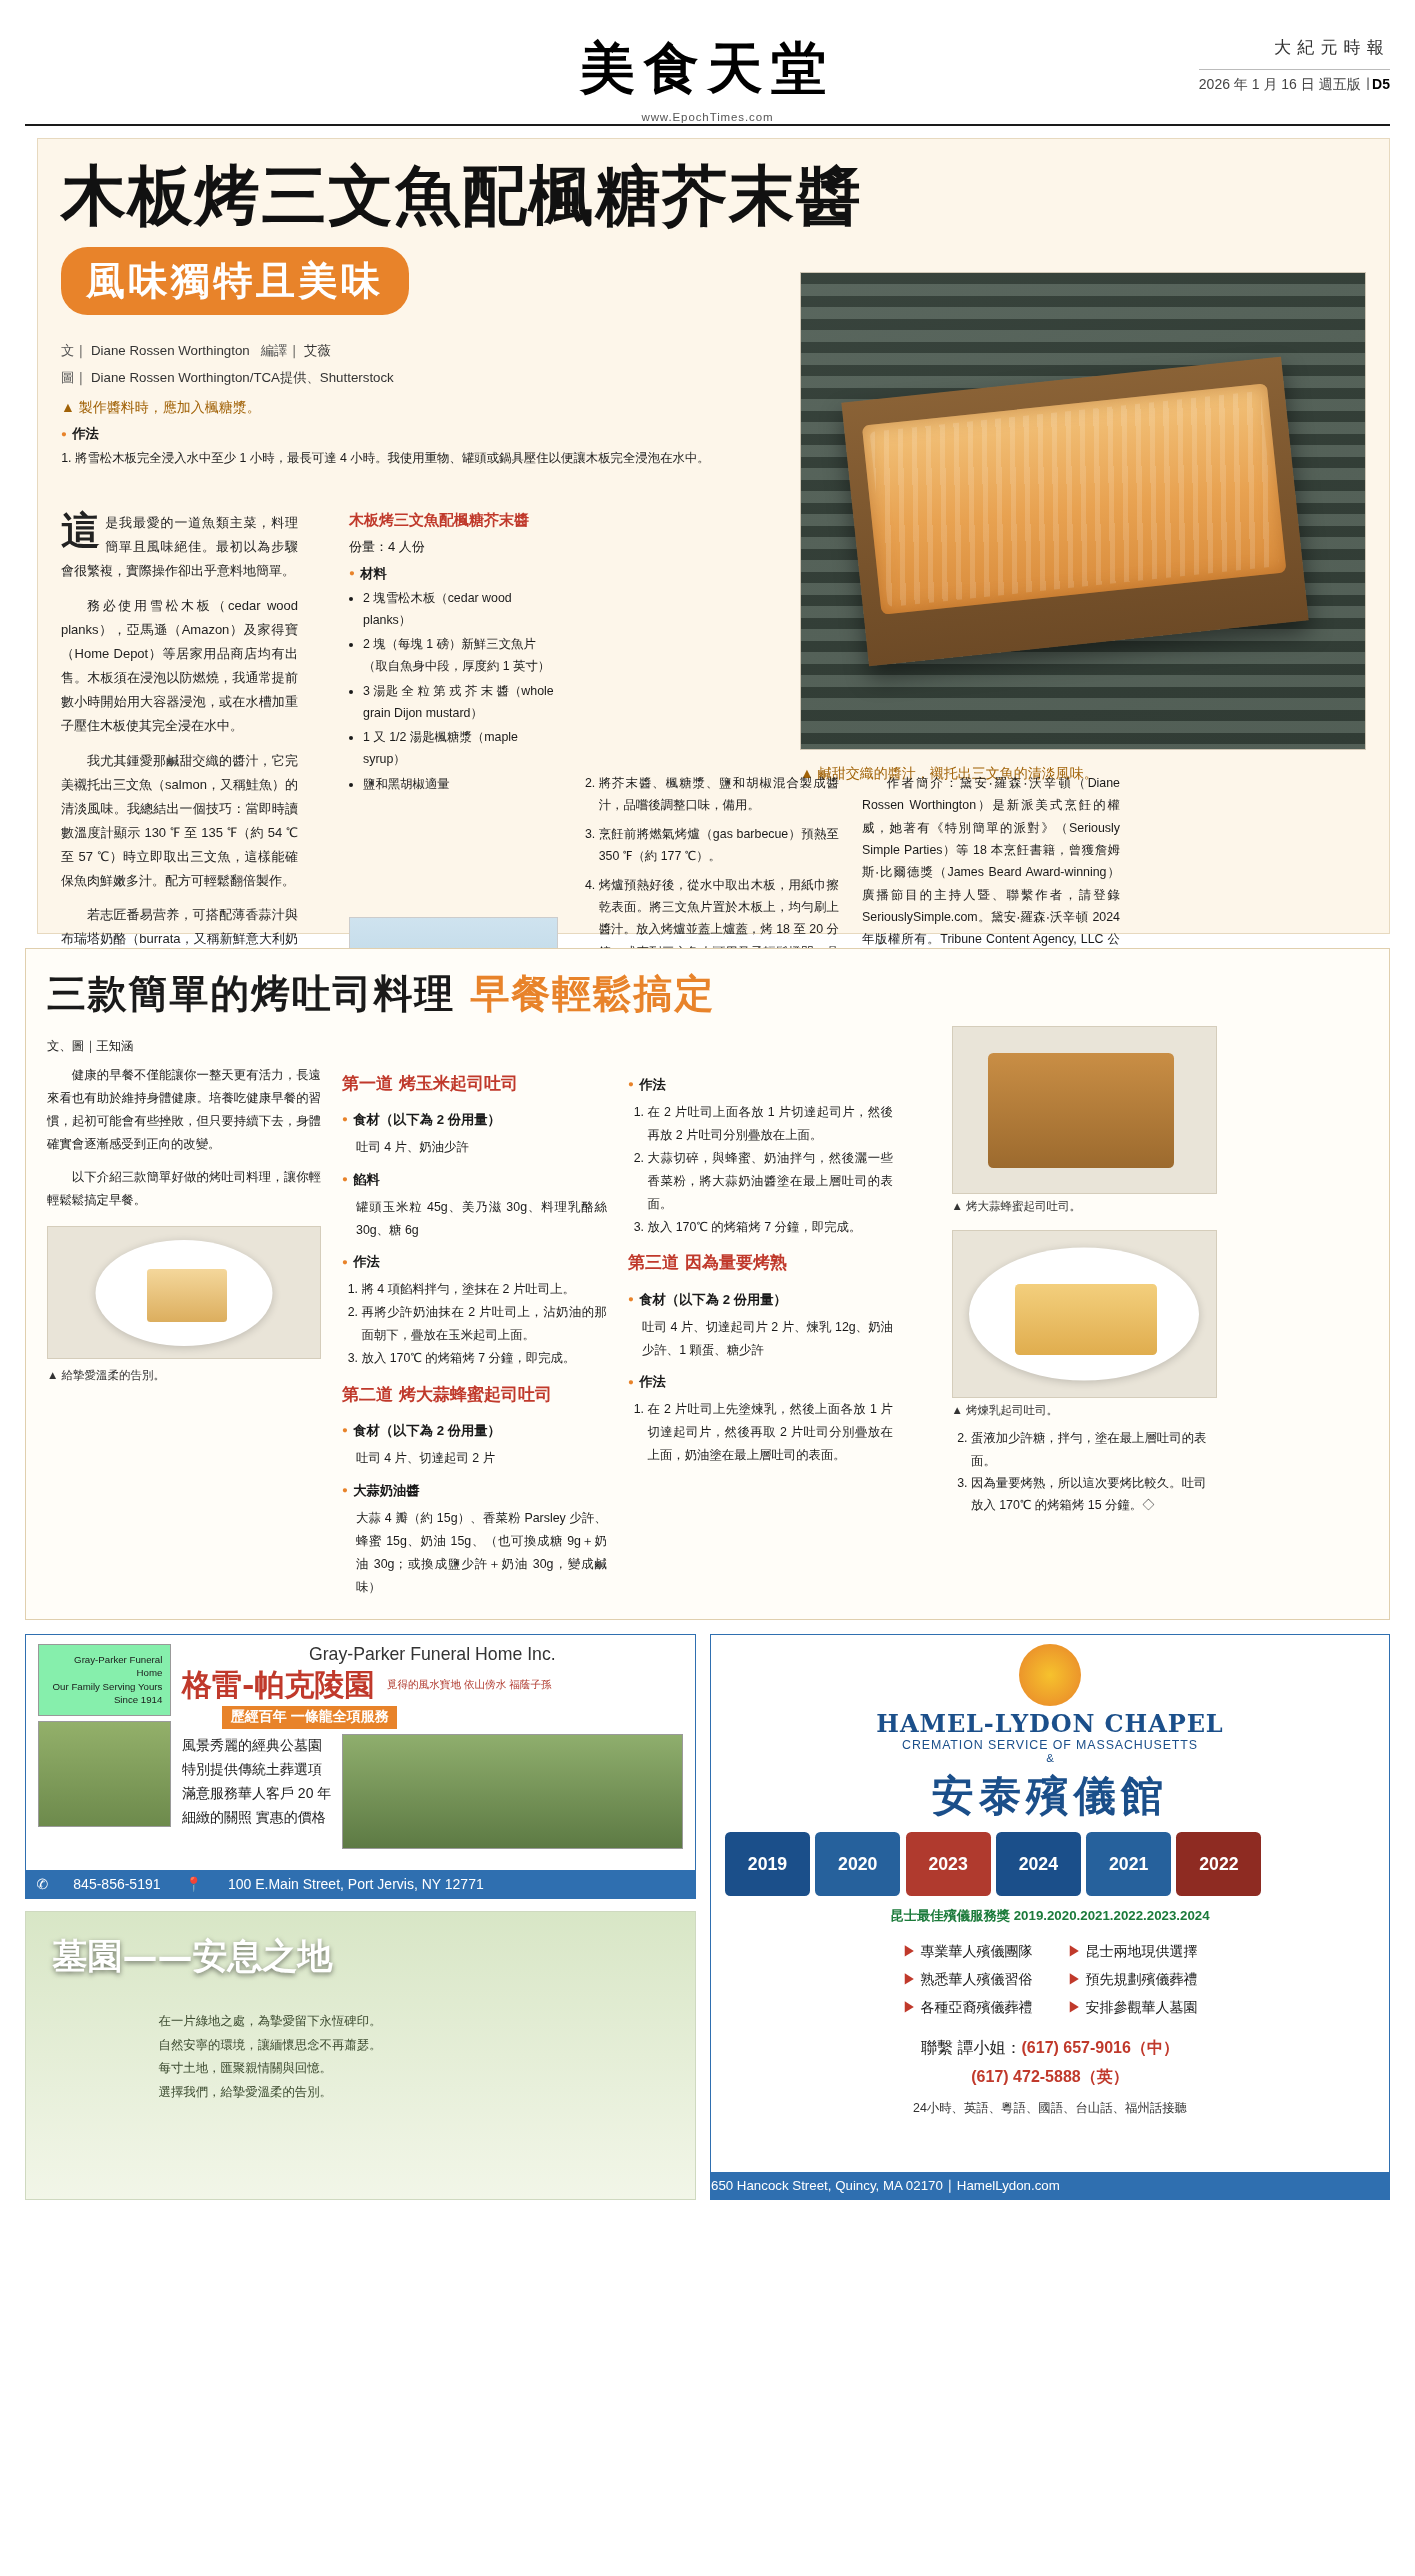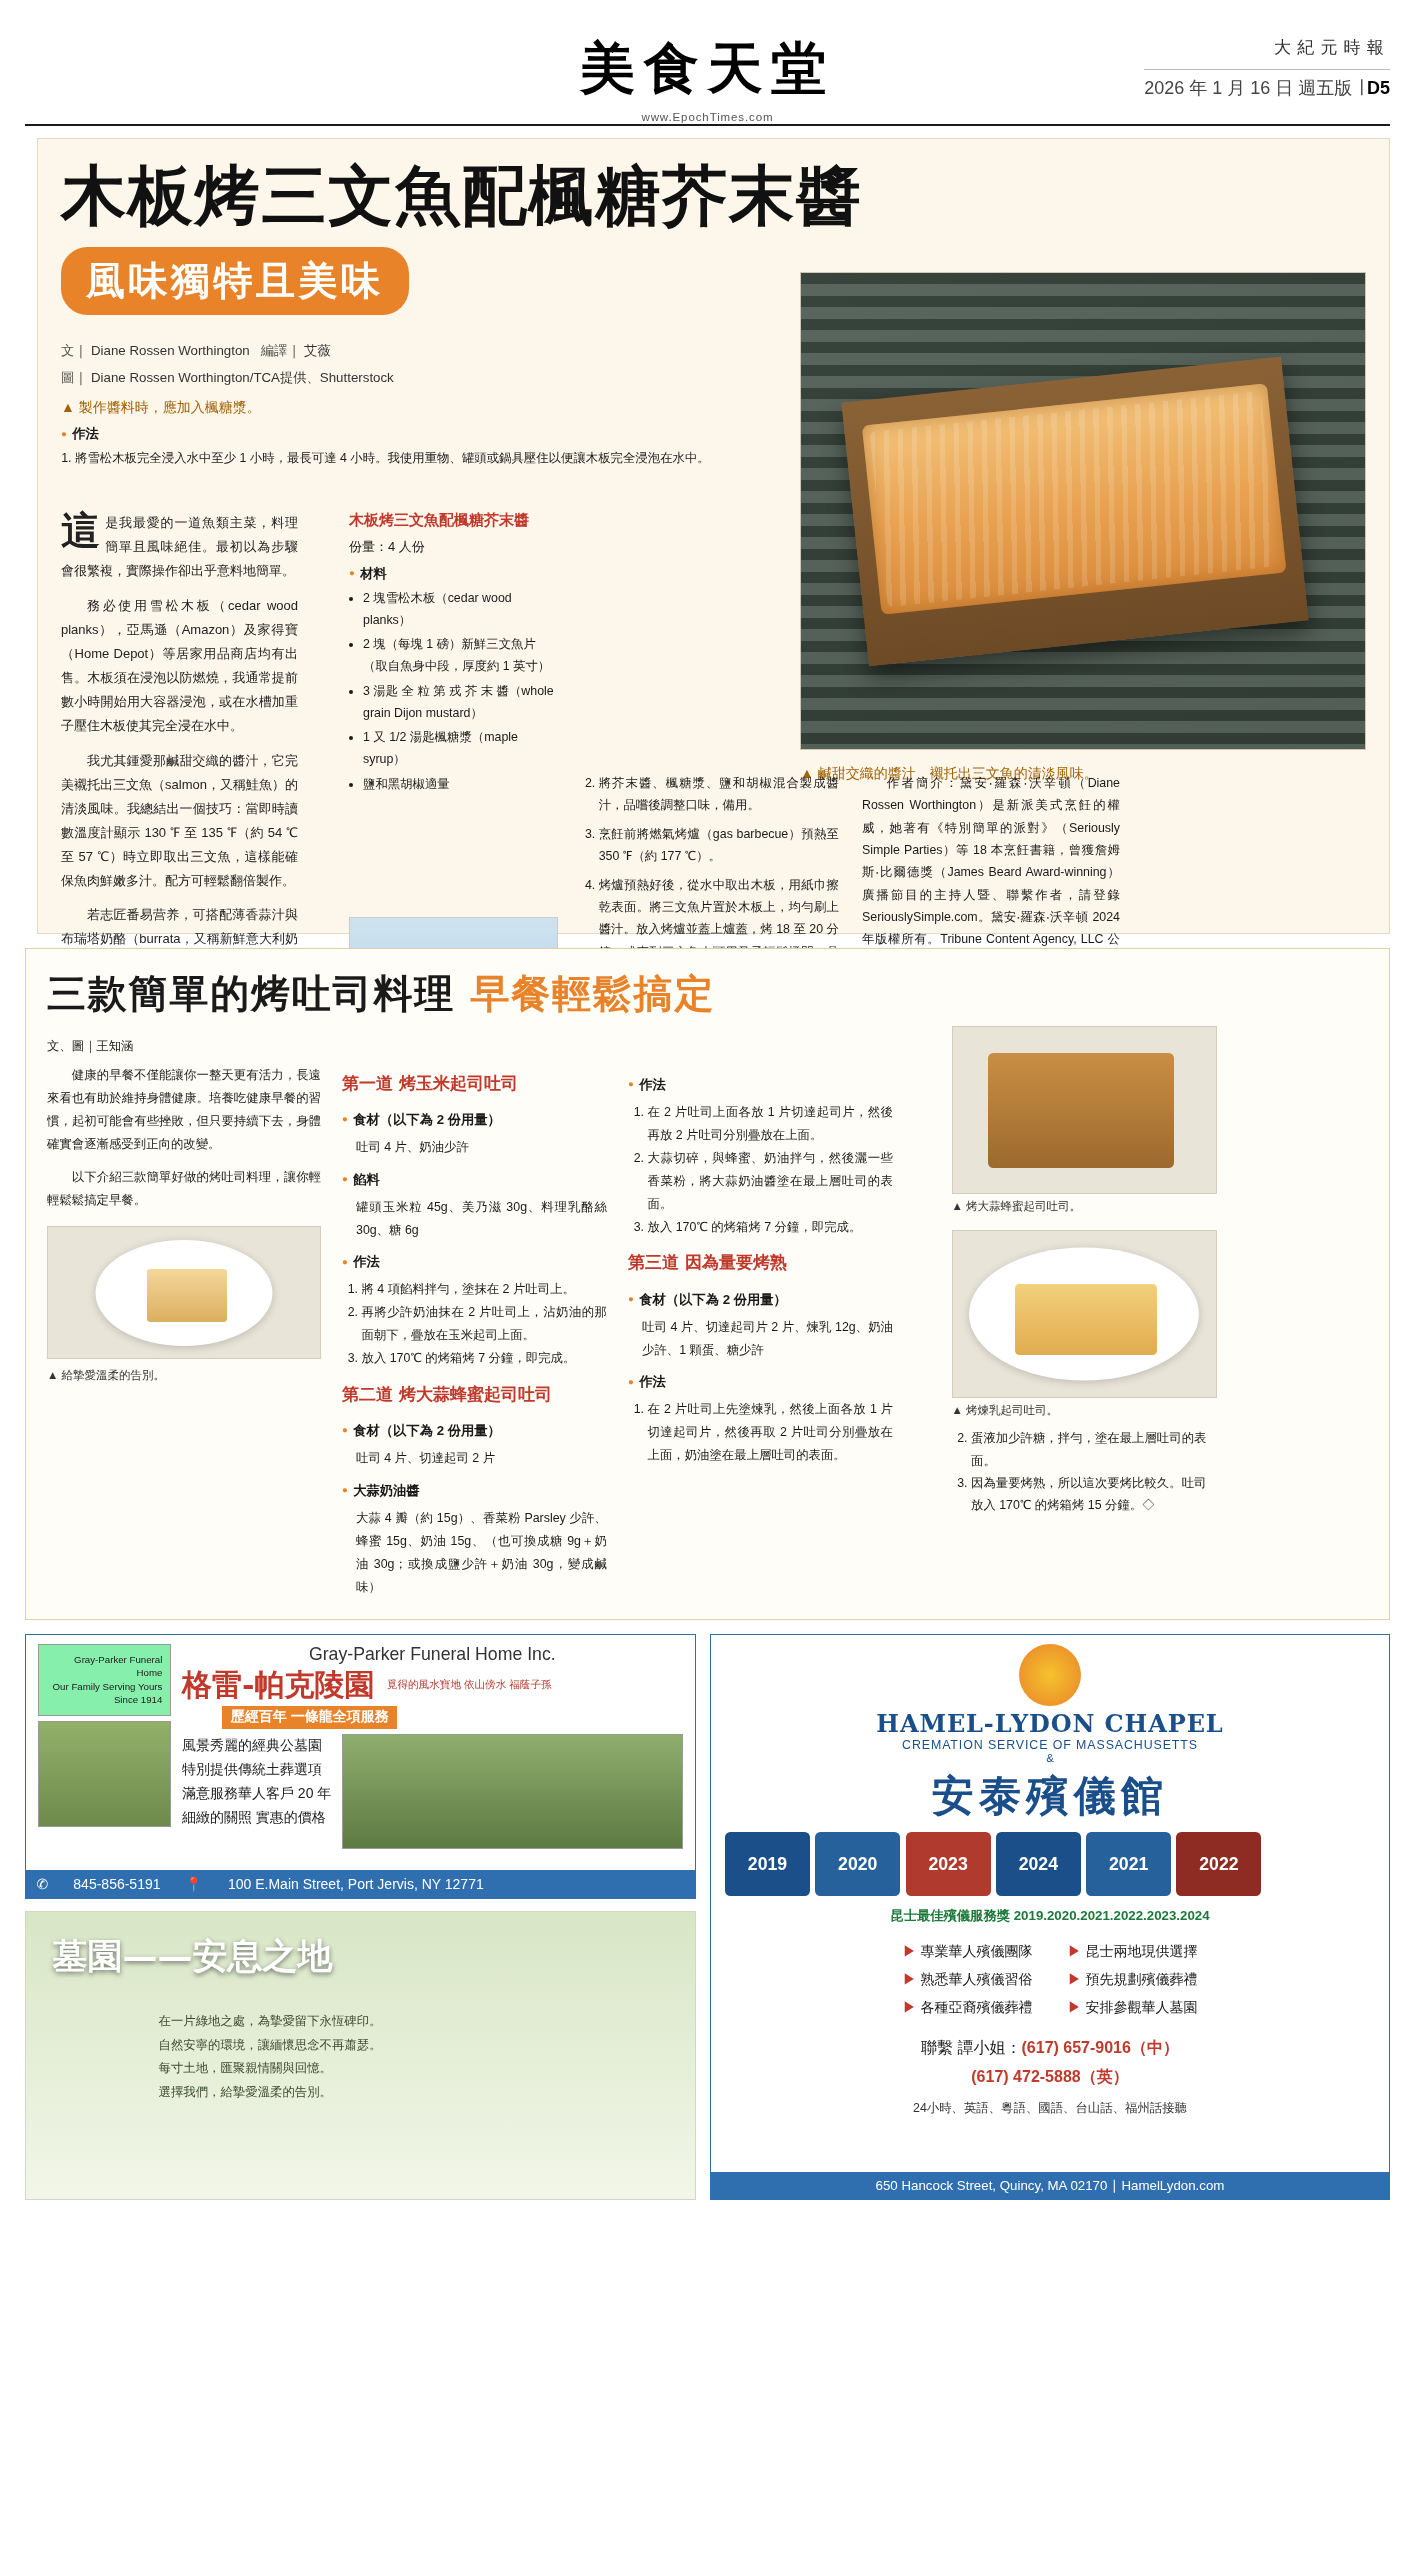--- a/index.html
+++ b/index.html
@@ -14,21 +14,21 @@
 
   
   .masthead { position:relative; height:106px; border-bottom:2.7px solid #1a1a1a; }
   .masthead-title {
     text-align:center; font-family:"DejaVu Serif", serif; font-weight:bold;
     font-size:55px; letter-spacing:8.8px; padding-top:12.4px; color:#000;
   }
   .masthead-url { text-align:center; font-size:11.5px; color:#555; letter-spacing:0.9px; margin-top:5.3px; }
   .masthead-right { position:absolute; right:0; top:16px; text-align:right; }
   .masthead-paper { font-family:"DejaVu Serif", serif; font-size:17px; letter-spacing:6.2px; color:#333; }
-  .masthead-date { font-size:18px; color:#444; margin-top:10.6px; border-top:0.9px solid #bbb; padding-top:6.2px; }
+  .masthead-date { font-size:14px; color:#444; margin-top:10.6px; border-top:0.9px solid #bbb; padding-top:6.2px; }
   .masthead-date b { color:#000; }
 
   
   .feature {
     margin-top:12.4px; background:#fdf6ea; border:0.9px solid #e7d9bf;
     position:relative; padding:21px 23px 19.5px 23px; height:796px;margin-left:12px;
   }
   .feature-headline {
     font-family:"DejaVu Serif", serif; font-weight:bold; font-size:65px;
     letter-spacing:1.8px; color:#111; line-height:1.1;
@@ -122,21 +122,21 @@
   .hl-sub { text-align:center; font-size:12.4px; color:#1b4f8a; letter-spacing:0.9px; }
   .hl-cn { text-align:center; font-family:"DejaVu Serif", serif; font-size:42px; font-weight:bold; color:#1b4f8a; letter-spacing:5.3px; margin-top:3.5px; }
   .badges { display:flex; justify-content:flex-start; gap:5.3px; margin-top:8.8px; }
   .badge { width:85px; height:64px; border-radius:5.3px; color:#fff; font-weight:bold; font-size:17.7px;
            display:flex; align-items:center; justify-content:center; }
   .award-line { text-align:center; color:#1b7a3a; font-size:13.3px; font-weight:bold; margin-top:10.6px; }
   .hl-feats { display:flex; gap:35px; justify-content:center; margin-top:12.4px; font-size:14px; line-height:2.0; }
   .hl-feats span::before { content:"▶ "; color:#c0392b; }
   .hl-contact { text-align:center; font-size:16px; margin-top:12.4px; line-height:1.8; }
   .hl-contact b { color:#c0392b; }
-  .hl-foot { position:absolute; left:0; right:0; bottom:0; background:#2f6fb0; color:#fff; text-align:center; font-size:13.3px; padding:6.2px 0; }
+  .hl-foot { position:absolute; left:0; right:0; bottom:0; background:#2f6fb0; color:#fff; text-align:left; font-size:13.3px; padding:6.2px 0; }
   .sun { width:62px; height:62px; border-radius:50%; background:radial-gradient(circle,#f6c22d,#e8832a); margin:0 auto 3.5px; }
 </style>
 </head>
 <body>
 
 <div class="page">
 
   <div class="masthead">
     <div class="masthead-title">美食天堂</div>
     <div class="masthead-url">www.EpochTimes.com</div>

